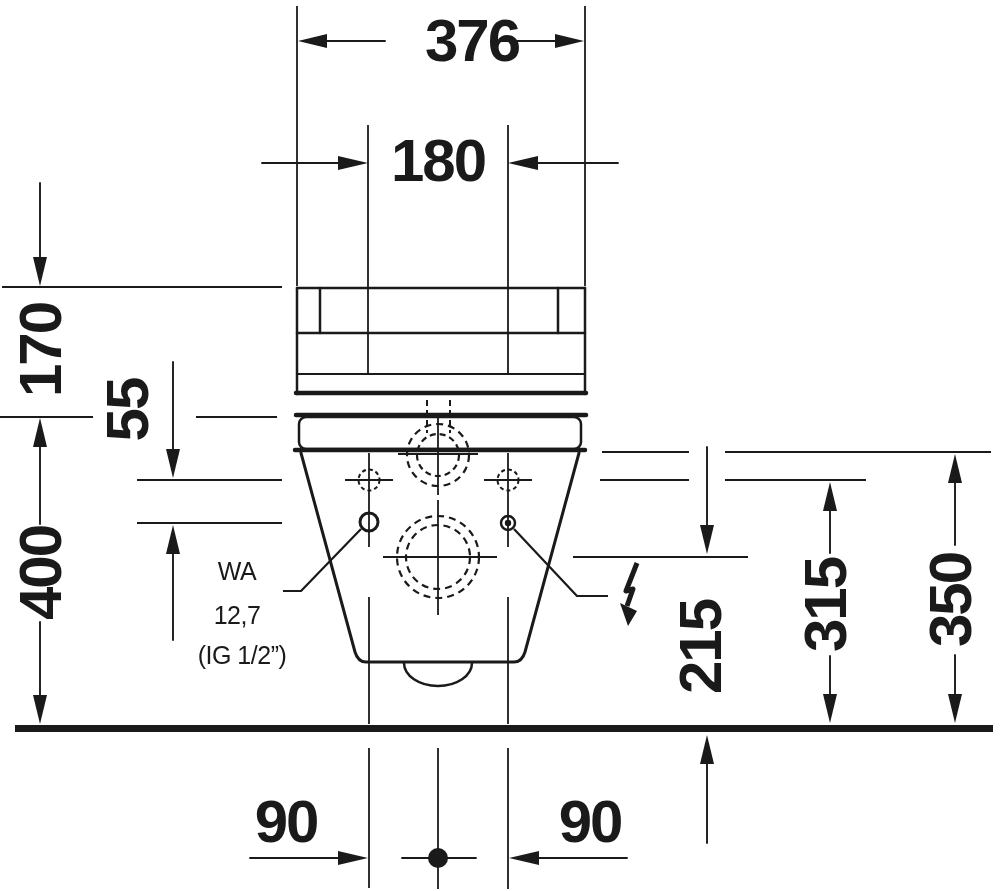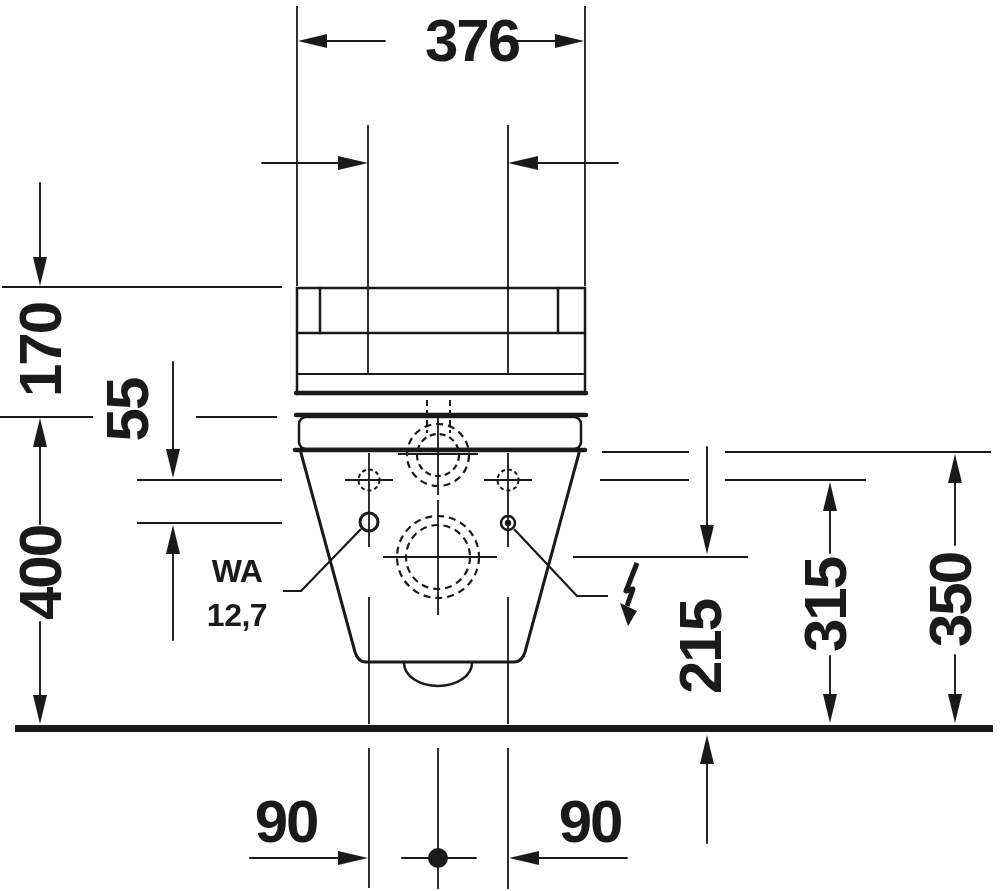--- a/index.html
+++ b/index.html
@@ -3,21 +3,21 @@
 <meta charset="utf-8">
 <style>
   html,body{margin:0;padding:0;background:#fff;}
   #stage{position:relative;width:1000px;height:891px;background:#fff;overflow:hidden;
          font-family:"Liberation Sans",sans-serif;}
   #linework{position:absolute;left:0;top:0;}
   .dim-label{position:absolute;font-weight:700;font-size:60px;color:#1a1a1a;
              letter-spacing:-2px;line-height:1;white-space:nowrap;
              transform:translate(-50%,-50%);}
   .dim-label.vert{transform:translate(-50%,-50%) rotate(-90deg);}
-  .sub-label{position:absolute;font-weight:700;font-size:32px;color:#1a1a1a;
+  .sub-label{position:absolute;font-weight:400;font-size:25px;color:#1a1a1a;
              letter-spacing:-0.5px;line-height:1;white-space:nowrap;
              transform:translate(-50%,-50%);}
 </style>
 </head>
 <body>
 
 <div id="stage">
 
   <svg id="linework" width="1000" height="891" viewBox="0 0 1000 891">
 
@@ -147,33 +147,35 @@
       <polygon points="628,626 620,603 637,611" fill="#1a1a1a"></polygon>
     </g>
 
     <g>
       <path d="M15,728.5 H993" stroke="#1a1a1a" stroke-width="7"></path>
     </g>
   </svg>
 
   <div class="dim-label" style="left:440px;top:41px;margin-left:32px;">376</div>
 
+  <div class="dim-label" style="left:438px;top:161px;">180</div>
 
   <div class="dim-label vert" style="left:41px;top:350px;">170</div>
 
   <div class="dim-label vert" style="left:128px;top:410px;">55</div>
 
   <div class="dim-label vert" style="left:41px;top:573px;">400</div>
 
   <div class="dim-label vert" style="left:701px;top:647px;">215</div>
 
   <div class="dim-label vert" style="left:826px;top:605px;">315</div>
 
   <div class="dim-label vert" style="left:951px;top:600px;">350</div>
 
   <div class="dim-label" style="left:286px;top:822px;">90</div>
 
   <div class="dim-label" style="left:590px;top:822px;">90</div>
 
   <div class="sub-label" style="left:237px;top:571px;">WA</div>
   <div class="sub-label" style="left:237px;top:615px;text-align:center;">12,7</div>
+  <div class="sub-label" style="left:242px;top:655px;">(IG 1/2”)</div>
 
 </div>
 
 </body></html>

